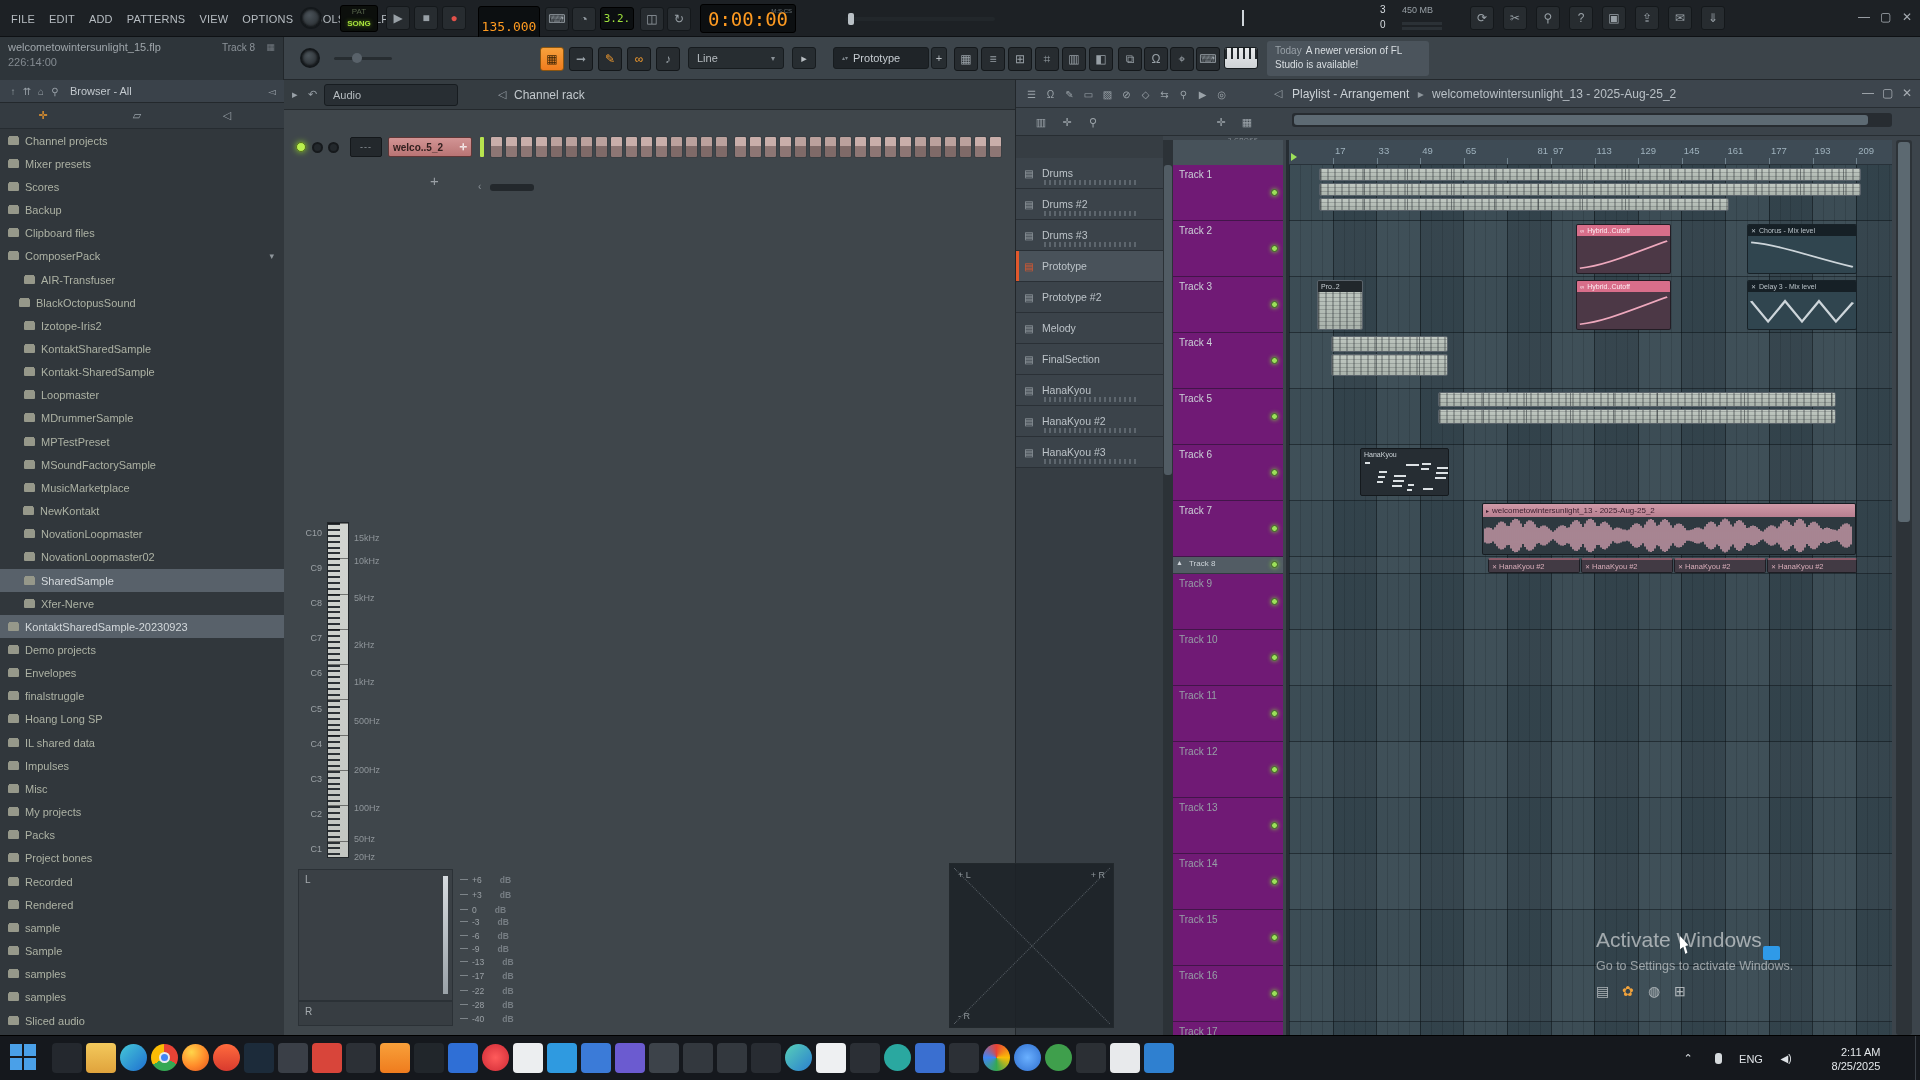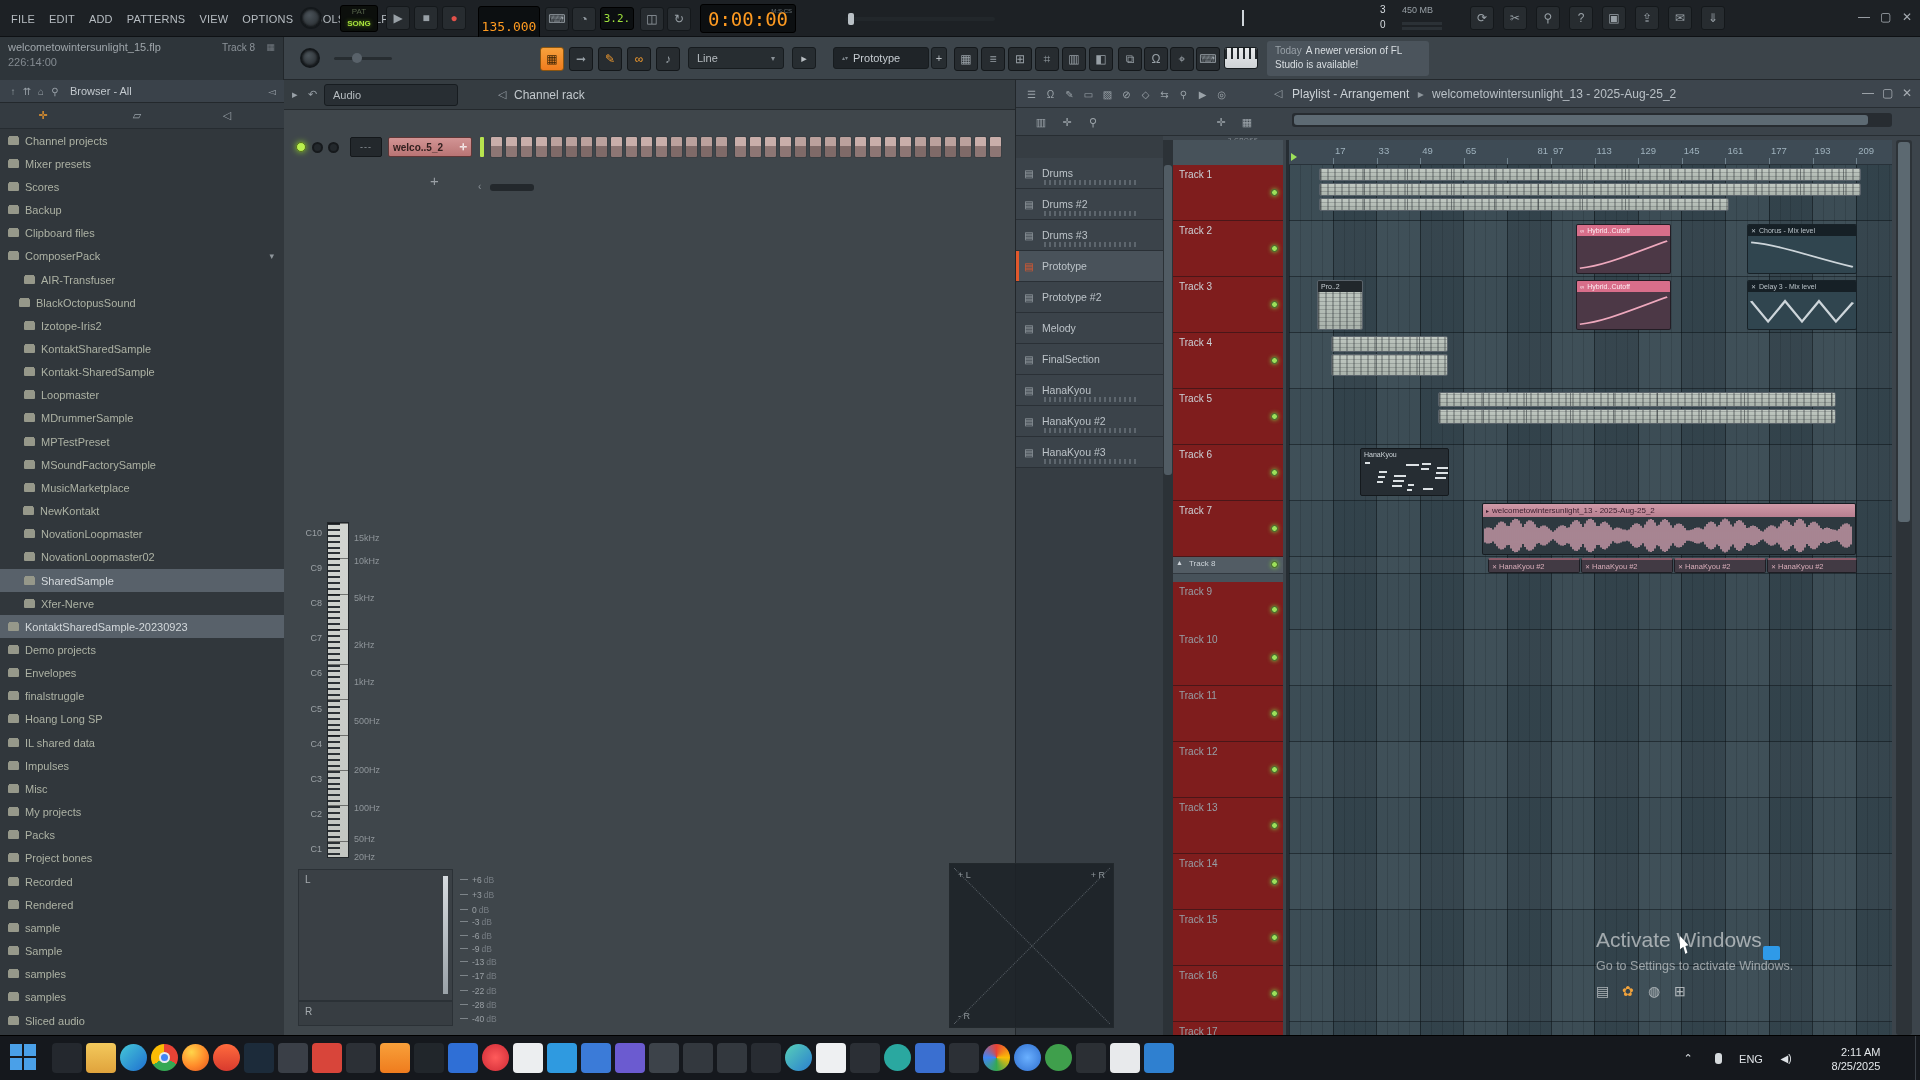--- a/index.html
+++ b/index.html
@@ -69,21 +69,21 @@
 .note-lab{position:absolute;width:30px;text-align:right;font-size:9px;color:#9ba1a5}
 .freq-lab{position:absolute;font-size:9px;color:#8f959a}
 #kbd{position:absolute;left:43px;top:442px;width:22px;height:336px;background:linear-gradient(#d2d5d1,#c3c6c2);border:1px solid #22272b}
 #kbd .blackkeys{position:absolute;left:0;top:0;width:12px;height:100%;background:repeating-linear-gradient(to bottom,#2b3034 0 2px,transparent 2px 5.9px)}
 #kbd .octaves{position:absolute;left:0;top:0;width:100%;height:100%;background:repeating-linear-gradient(to bottom,rgba(0,0,0,.45) 0 1px,transparent 1px 35.3px)}
 #lmeter{position:absolute;left:14px;top:789px;width:155px;height:132px;background:#3a4045;border:1px solid #2b3136}
 #rmeter{position:absolute;left:14px;top:921px;width:155px;height:25px;background:#373d42;border:1px solid #2b3136}
 .lr-lab{position:absolute;left:6px;top:4px;font-size:10px;color:#a6acb0}
 #lmeter .bar{position:absolute;right:4px;top:6px;bottom:6px;width:5px;background:linear-gradient(#d7dce0,#9aa2a8)}
 .db-lab{position:absolute;left:188px;font-size:8.5px;color:#9aa0a5;white-space:nowrap}
-.db-lab b{font-weight:normal;color:#777e84;margin-left:2px}
+.db-lab b{font-weight:bold;color:#777e84;margin-left:18px}
 .db-tick{position:absolute;left:176px;width:8px;height:1px;background:#7d8489}
 #edition{position:absolute;left:0;top:926px;width:724px;text-align:right;font-size:13px;color:#a8aeb3}
 
 #playlist{position:absolute;left:1016px;top:80px;width:904px;height:955px;background:#3c444b;overflow:hidden}
 #pl-toolbar{position:absolute;left:0;top:0;width:904px;height:28px;background:#3d454d;border-bottom:1px solid #272d32}
 #pl-tool-icons{position:absolute;left:6px;top:5px;display:flex}
 #pl-tool-icons div{width:19px;height:18px;display:flex;align-items:center;justify-content:center;font-size:10px;color:#9ba3a9}
 #pl-spk{position:absolute;left:258px;top:7px;font-size:11px;color:#9ba3a9}
 #pl-titlewrap{position:absolute;left:276px;top:7px;font-size:12px;white-space:nowrap}
 #pl-title{color:#ccd2d7}#pl-sep{color:#8d959b;margin:0 5px}#pl-arr{color:#b9c0c6}
@@ -98,21 +98,21 @@
 #pattern-col{position:absolute;left:0;top:56px;width:147px;height:899px;background:#363d43;padding-top:22px;overflow:hidden}
 .pat-row{position:relative;display:flex;align-items:center;height:31px;background:#3b434a;border-bottom:1px solid #2a3036;padding:0 6px}
 .pat-row.sel{background:#49525a;box-shadow:inset 3px 0 0 #e2582c}
 .pat-icon{width:14px;height:14px;font-size:10px;color:#9aa2a8;display:flex;align-items:center;justify-content:center;flex:none}
 .pat-row.sel .pat-icon{color:#e2582c}
 .pat-label{font-size:10.5px;color:#bcc3c8;margin-left:6px;white-space:nowrap}
 .pat-dots{position:absolute;left:28px;bottom:3px;width:95px;height:5px;background:repeating-linear-gradient(90deg,#79828a 0 2px,transparent 2px 5px);opacity:.55}
 #mid-scroll{position:absolute;left:147px;top:60px;width:10px;height:895px;background:#2c3237}
 #mid-scroll .thumb{position:absolute;left:1px;top:25px;width:8px;height:310px;background:#515c64;border-radius:3px}
 #track-headers{position:absolute;left:157px;top:60px;width:110px;height:895px;background:#47525a;overflow:hidden}
-.trk-hdr{position:absolute;left:0;width:110px;border-bottom:1px solid rgba(10,16,20,.45);background:#7f1d1d}
+.trk-hdr{position:absolute;left:0;width:110px;border-bottom:1px solid rgba(10,16,20,.45);background:#701a75}
 .trk-hdr.mini{background:#525c64}
 .trk-name{position:absolute;left:6px;top:4px;font-size:10px;color:#ccd3d8;white-space:nowrap}
 .trk-name.dim{color:#97a0a7}
 .trk-hdr.mini .trk-name{top:2px;font-size:8px;left:16px}
 .trk-led{position:absolute;right:5px;top:50%;margin-top:-4px;width:7px;height:7px;border-radius:50%;background:#9ce05a;border:1px solid #3c5a28;box-shadow:0 0 4px #7fc840}
 .trk-up{position:absolute;left:3px;top:2px;font-size:7px;color:#cfd5da}
 #grid{position:absolute;left:270px;top:60px;width:606px;height:895px;overflow:hidden;background:#33424b;border-left:3px solid #262d33}
 #ruler{position:absolute;left:0;top:0;width:606px;height:25px;background:#3e4b55;border-bottom:1px solid #28323a}
 .ruler-num{position:absolute;top:5px;font-size:9.5px;color:#9fb2bd}
 .ruler-tick{position:absolute;bottom:0;width:1px;height:6px;background:#70828d}
@@ -726,21 +726,21 @@
         </div>
         <div class="trk-hdr" style="top: 361px; height: 56px;">
           <div class="trk-name">Track 7</div>
           <div class="trk-led"></div>
         </div>
         <div class="trk-hdr mini" style="top: 417px; height: 17px;">
           <div class="trk-up">▲</div>
           <div class="trk-name">Track 8</div>
           <div class="trk-led"></div>
         </div>
-        <div class="trk-hdr" style="top: 434px; height: 56px; margin-top: 8px;">
+        <div class="trk-hdr" style="top: 434px; height: 56px;">
           <div class="trk-name dim">Track 9</div>
           <div class="trk-led"></div>
         </div>
         <div class="trk-hdr" style="top: 490px; height: 56px;">
           <div class="trk-name dim">Track 10</div>
           <div class="trk-led"></div>
         </div>
         <div class="trk-hdr" style="top: 546px; height: 56px;">
           <div class="trk-name dim">Track 11</div>
           <div class="trk-led"></div>

